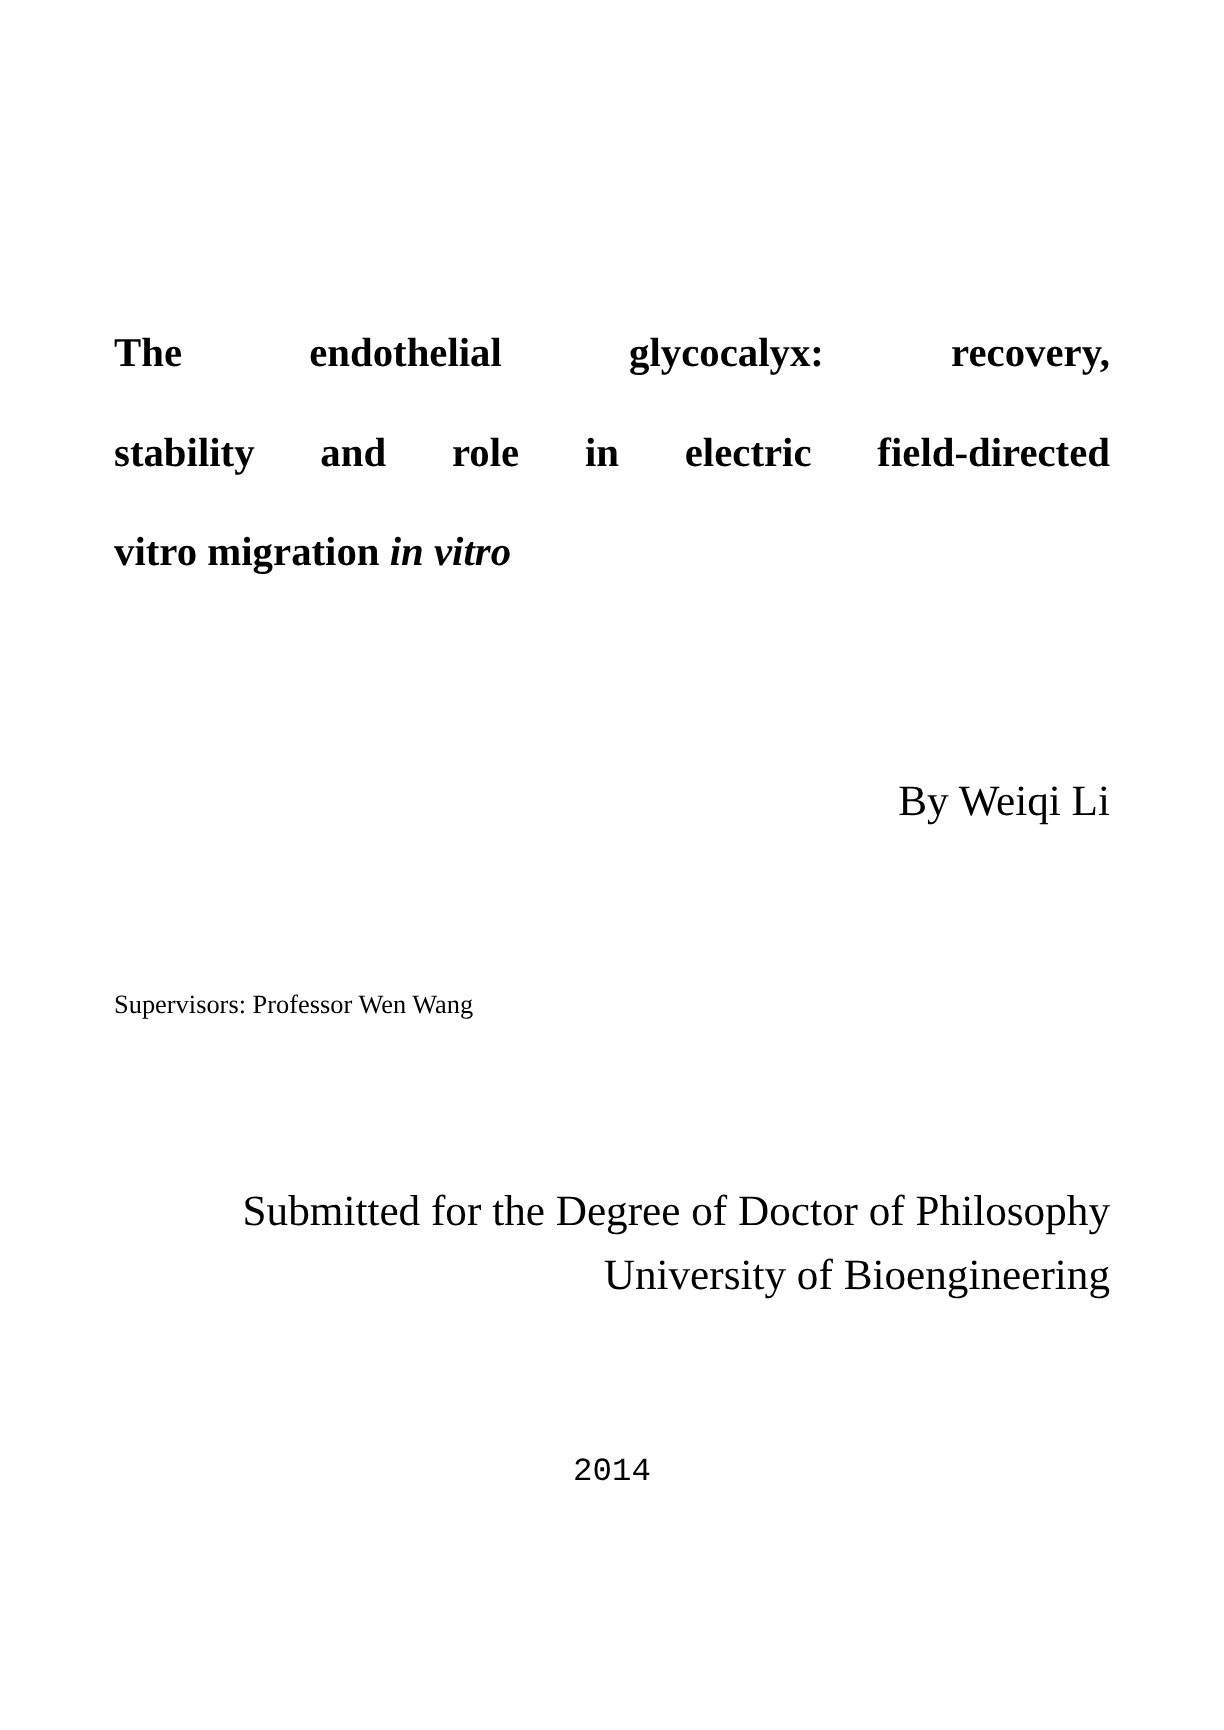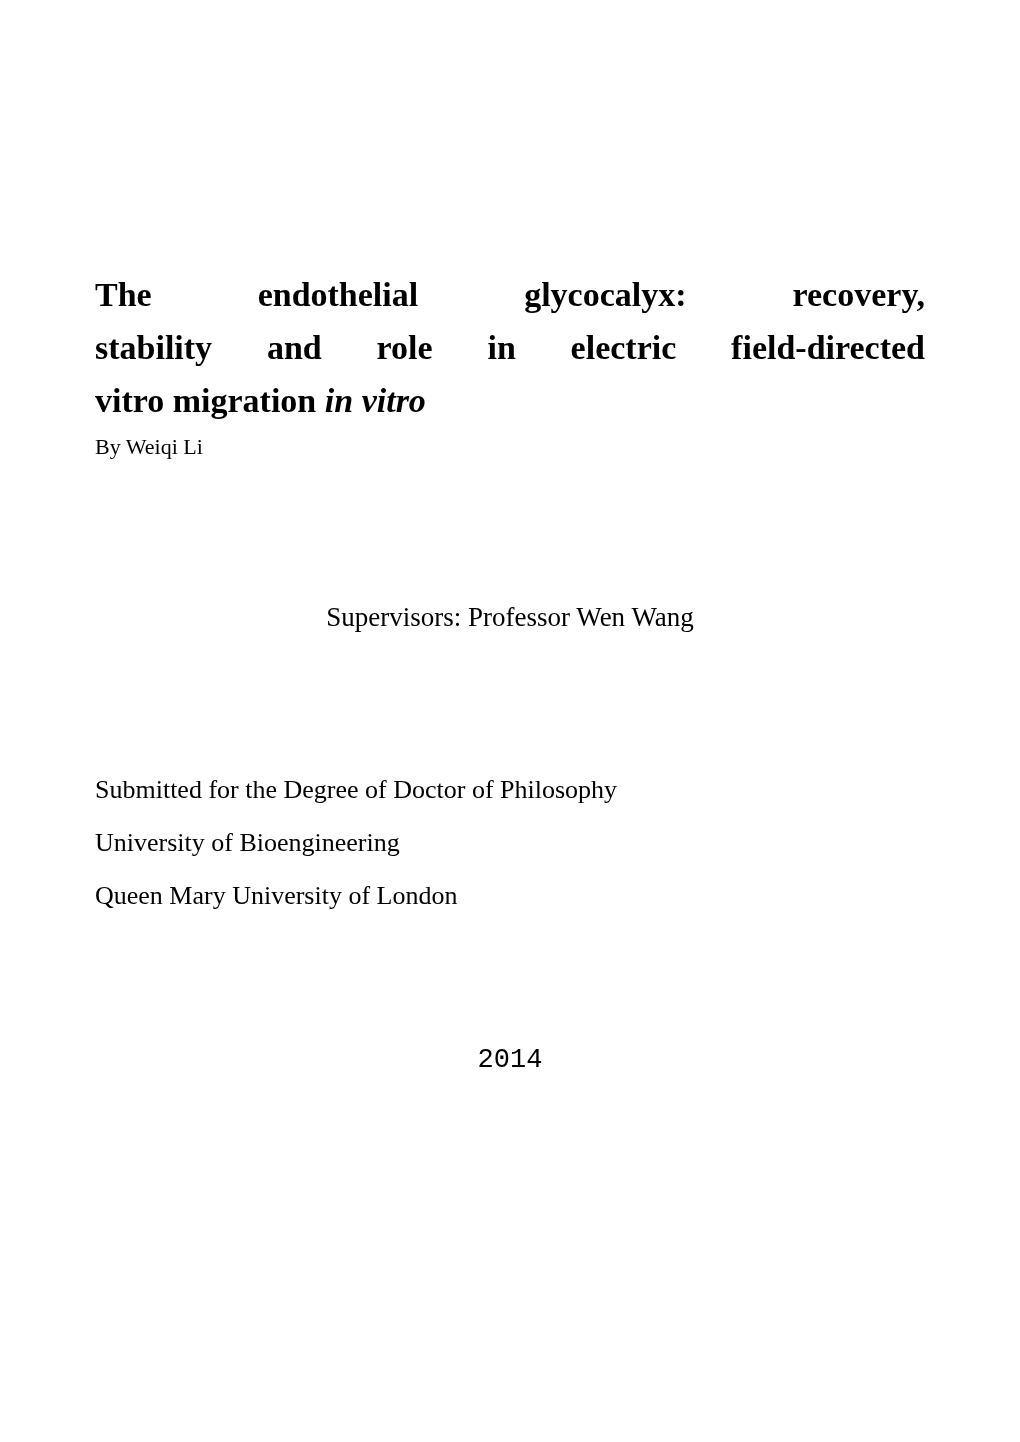--- a/index.html
+++ b/index.html
@@ -25,43 +25,44 @@
   .title-block {
     margin-top: 268px;
   }
   .title-line {
     font-weight: bold;
     font-size: 34px;
     line-height: 53px;
     text-align: justify;
     text-align-last: justify;
     white-space: nowrap;
+    margin-top: 30px;
   }
   .title-line.last {
     text-align: left;
     text-align-last: left;
   }
   .title-italic {
     font-style: italic;
   }
   .author-block {
-    text-align: left;
-    font-size: 22px;
+    margin-top: 160px;
+    text-align: right;
+    font-size: 36px;
     line-height: 40px;
   }
   .supervisors-block {
     margin-top: 122px;
-    text-align: center;
-    font-size: 27px;
+    font-size: 22px;
     line-height: 56px;
   }
   .submission-block {
     margin-top: 118px;
-    text-align: left;
-    font-size: 26px;
+    text-align: right;
+    font-size: 36px;
     line-height: 53px;
   }
   .year-block {
     margin-top: 118px;
     text-align: center;
     font-size: 27px;
     line-height: 40px;
     font-family: Liberation Mono, monospace;
   }
   .line {
@@ -83,20 +84,19 @@
     <span class="line">By Weiqi Li</span>
   </div>
 
   <div class="supervisors-block">
     <span class="line">Supervisors: Professor Wen Wang</span>
   </div>
 
   <div class="submission-block">
     <span class="line">Submitted for the Degree of Doctor of Philosophy</span>
     <span class="line">University of Bioengineering</span>
-    <span class="line">Queen Mary University of London</span>
   </div>
 
   <div class="year-block">
     <span class="line">2014</span>
   </div>
 
 </div>
 
 </body></html>

